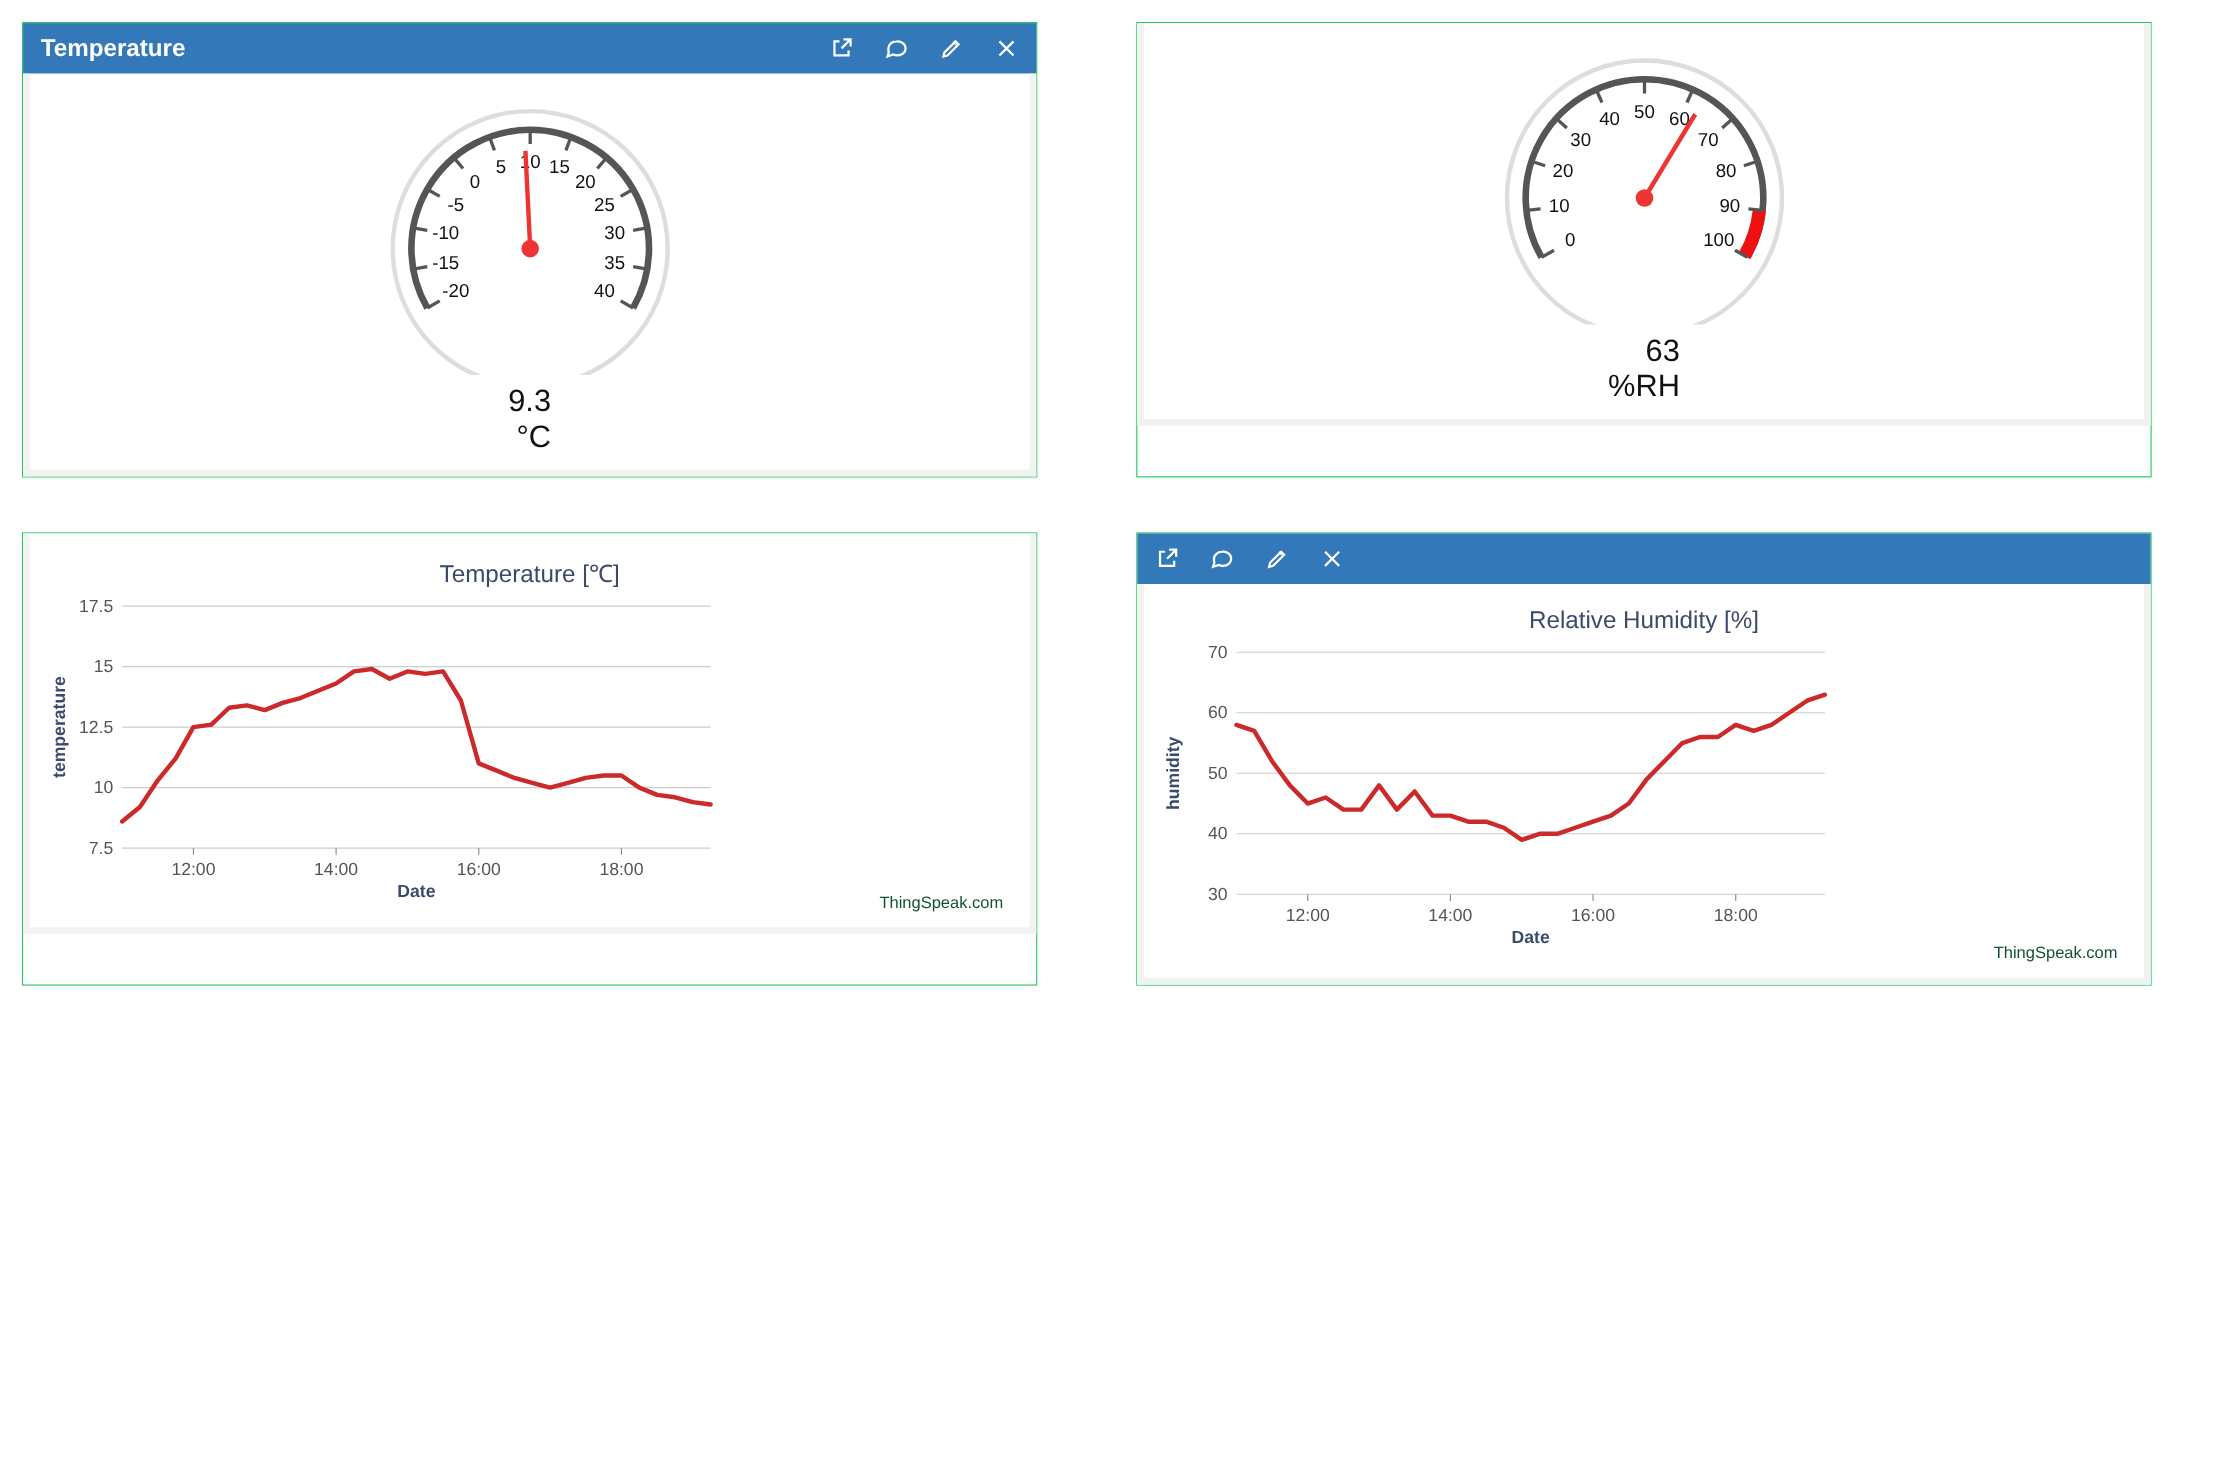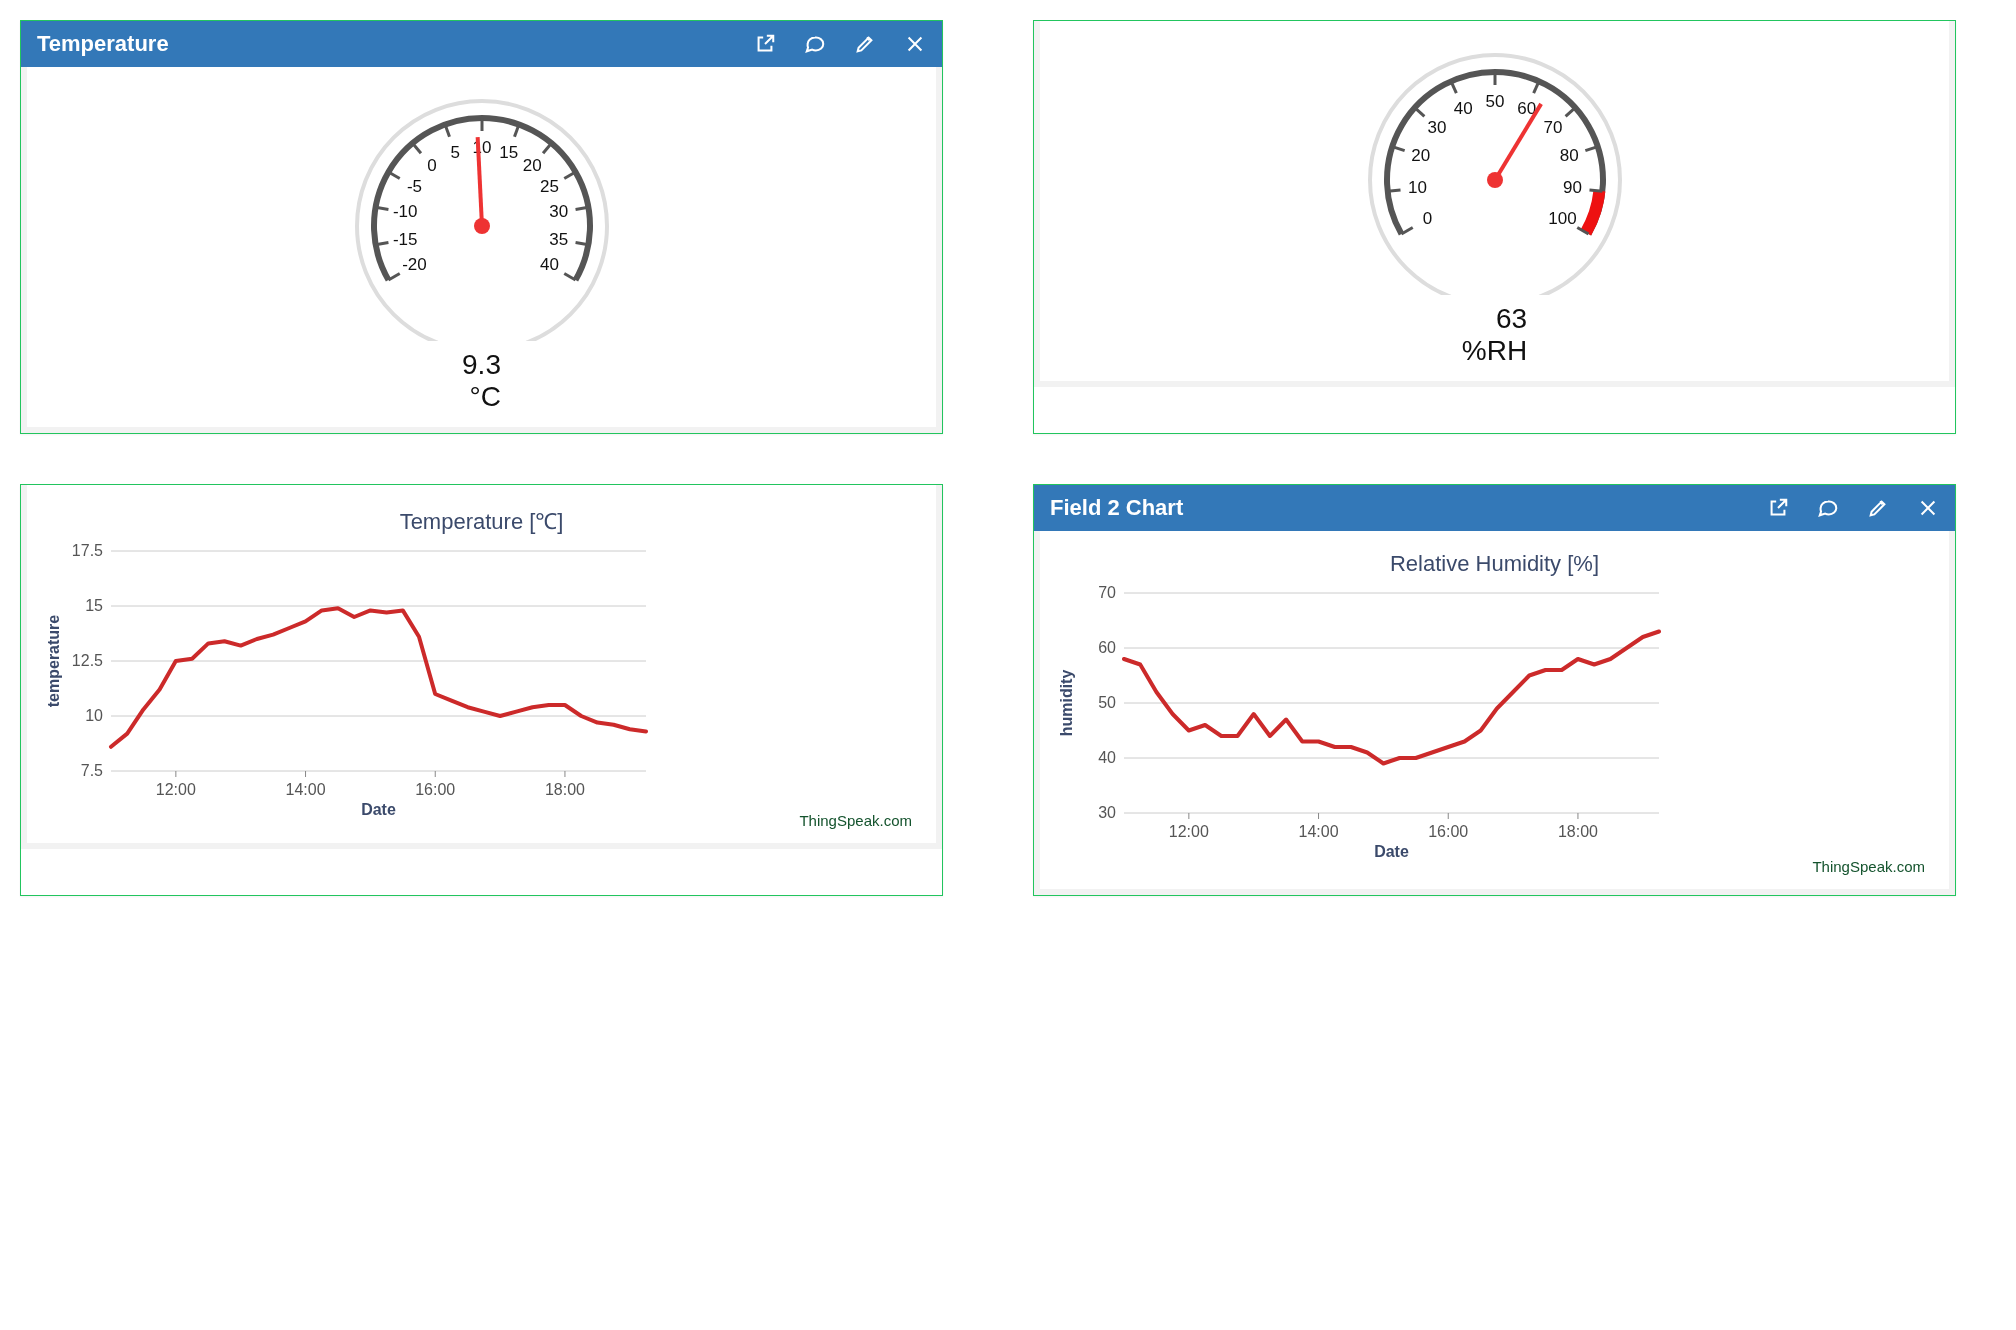--- a/index.html
+++ b/index.html
@@ -233,21 +233,20 @@
         <path d="M 70.0 205.8 L 86.2 192.6 L 102.4 168.4 L 118.6 148.6 L 134.8 120.0 L 151.1 117.8 L 167.3 102.4 L 183.5 100.2 L 199.7 104.6 L 215.9 98.0 L 232.1 93.6 L 248.3 87.0 L 264.5 80.4 L 280.8 69.4 L 297.0 67.2 L 313.2 76.0 L 329.4 69.4 L 345.6 71.6 L 361.8 69.4 L 378.0 95.8 L 394.2 153.0 L 410.5 159.6 L 426.7 166.2 L 442.9 170.6 L 459.1 175.0 L 475.3 170.6 L 491.5 166.2 L 507.7 164.0 L 523.9 164.0 L 540.2 175.0 L 556.4 181.6 L 572.6 183.8 L 588.8 188.2 L 605.0 190.4 " fill="none" stroke="#cc2a2a" stroke-width="4" stroke-linejoin="round" stroke-linecap="round"></path>
         <text x="337.5" y="274" text-anchor="middle" class="chart-axis-label">Date</text>
         <text x="18" y="120" text-anchor="middle" class="chart-axis-label" transform="rotate(-90 18 120)">temperature</text>
       </svg>
     <div class="chart-credit">ThingSpeak.com</div>
   </div>
 </div>
 
 <div class="panel">
   <div class="panel-header">
-    <div class="panel-title">Field 2 Chart</div>
     <div class="panel-icons">
       <span class="ico">
           <svg viewBox="0 0 24 24">
             <path d="M14 3h7v7M21 3l-9 9M10 5H5v14h14v-5"></path>
           </svg>
         </span>
       <span class="ico">
           <svg viewBox="0 0 24 24">
             <path d="M21 12a8 7 0 0 1-8 7c-1.5 0-2.9-.3-4.1-.9L3 20l1.4-4.2A7 7 0 0 1 4 12a8 7 0 0 1 8-7 8 7 0 0 1 9 7z"></path>
           </svg>

